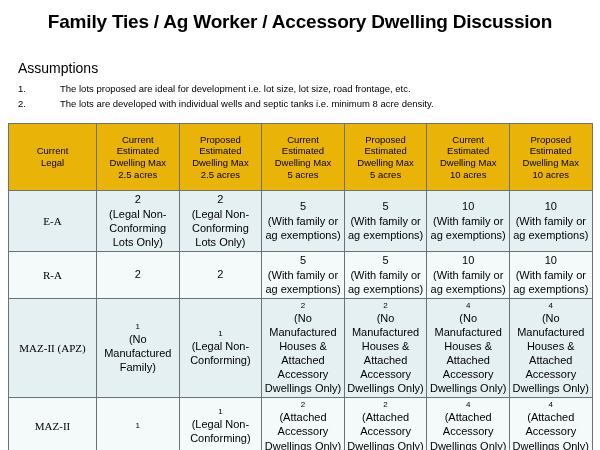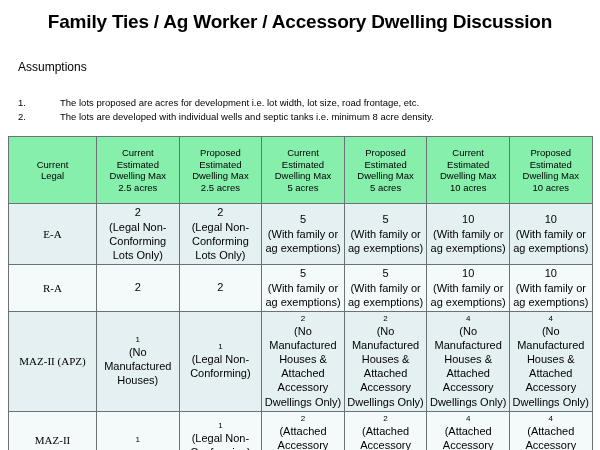--- a/index.html
+++ b/index.html
@@ -25,23 +25,23 @@
     font-size: 19px;
     font-weight: bold;
     letter-spacing: -0.2px;
     padding-top: 12px;
     line-height: 1.1;
   }
   .assumptions {
     margin: 26px 0 0 18px;
   }
   .assumptions-heading {
-    font-size: 12px;
+    font-size: 14px;
     line-height: 1.4;
-    margin-bottom: 20px;
+    margin-bottom: 4px;
   }
   .assumption-row {
     display: flex;
     font-size: 9.5px;
     line-height: 1.55;
   }
   .assumption-num {
     width: 42px;
     flex: 0 0 42px;
   }
@@ -60,21 +60,21 @@
   }
   table.matrix td,
   table.matrix th {
     border: 1px solid #6b7276;
     text-align: center;
     vertical-align: middle;
     padding: 2px 2px;
     font-weight: normal;
   }
   thead th {
-    background: #86efac;
+    background: #eab308;
     font-size: 9.5px;
     line-height: 1.22;
     height: 62px;
   }
   thead th .hdr-line {
     display: block;
   }
   tbody td {
     font-size: 9.5px;
   }
@@ -112,21 +112,21 @@
 
 <div class="slide">
 
   <div class="slide-title">Family Ties / Ag Worker / Accessory Dwelling Discussion</div>
 
   <div class="assumptions">
     <div class="assumptions-heading">Assumptions</div>
 
     <div class="assumption-row">
       <span class="assumption-num">1.</span>
-      <span class="assumption-text">The lots proposed are acres for development i.e. lot width, lot size, road frontage, etc.</span>
+      <span class="assumption-text">The lots proposed are ideal for development i.e. lot size, lot size, road frontage, etc.</span>
     </div>
 
     <div class="assumption-row">
       <span class="assumption-num">2.</span>
       <span class="assumption-text">The lots are developed with individual wells and septic tanks i.e. minimum 8 acre density.</span>
     </div>
   </div>
 
   <div class="table-wrap">
     <table class="matrix">
@@ -248,21 +248,21 @@
           <td>
             <span class="cell-main">10</span>
             <span class="cell-note">(With family or ag exemptions)</span>
           </td>
         </tr>
 
         <tr class="tint r-apz">
           <td class="zone">MAZ-II (APZ)</td>
           <td>
             <span class="cell-main small">1</span>
-            <span class="cell-note">(No Manufactured Houses)</span>
+            <span class="cell-note">(No Manufactured Family)</span>
           </td>
           <td>
             <span class="cell-main small">1</span>
             <span class="cell-note">(Legal Non-Conforming)</span>
           </td>
           <td>
             <span class="cell-main small">2</span>
             <span class="cell-note">(No Manufactured Houses &amp; Attached Accessory Dwellings Only)</span>
           </td>
           <td>

